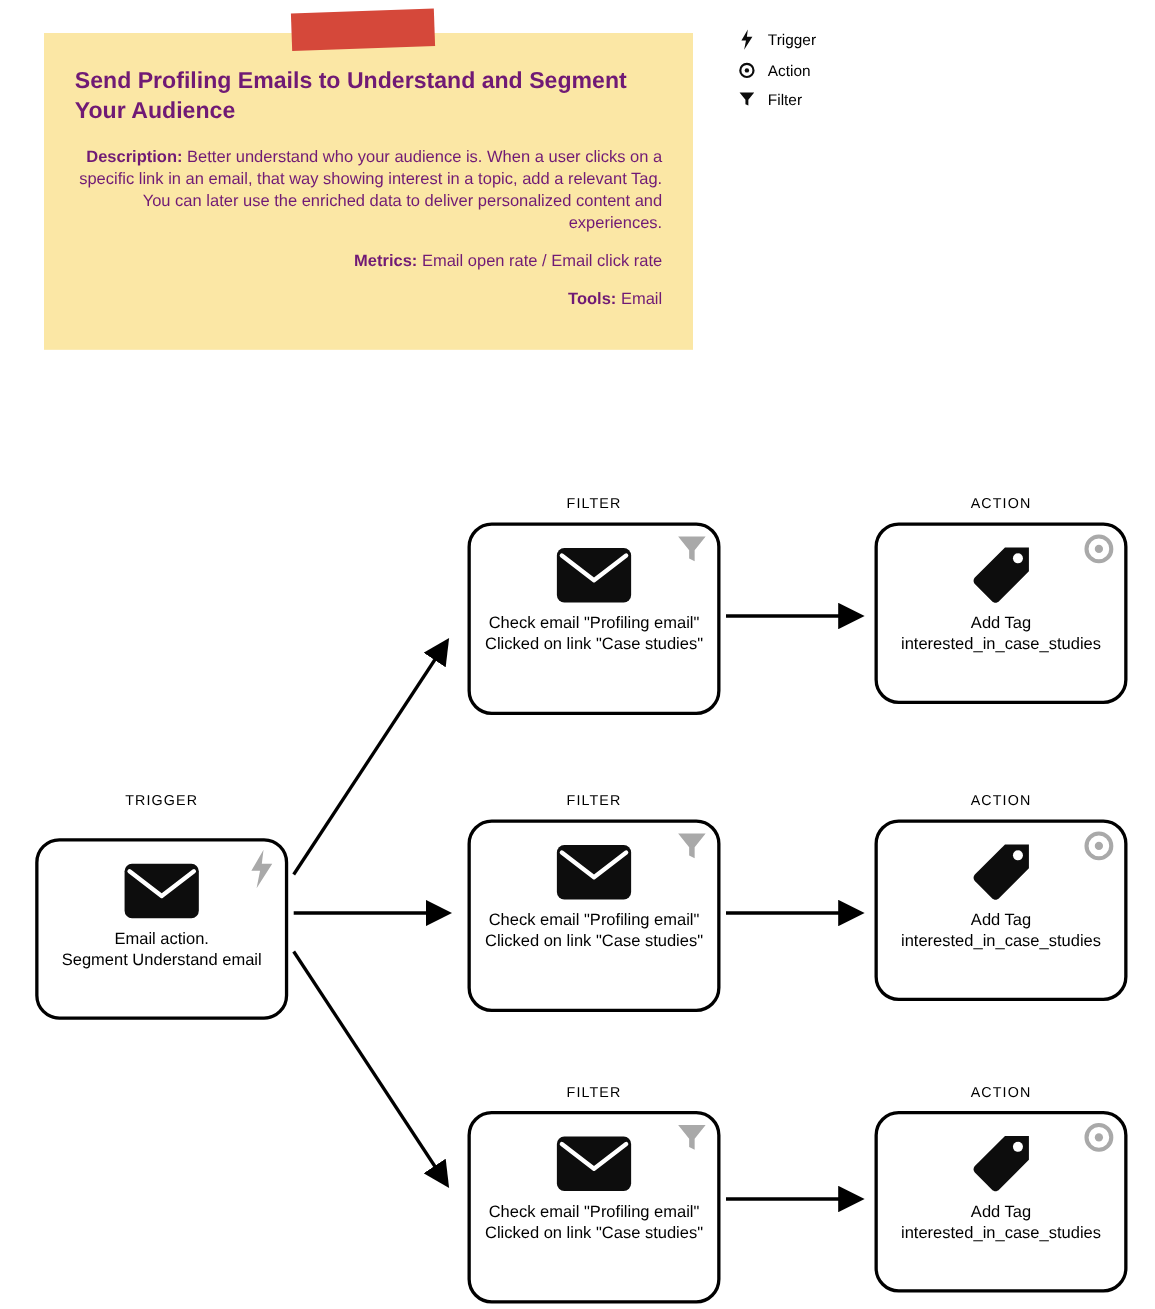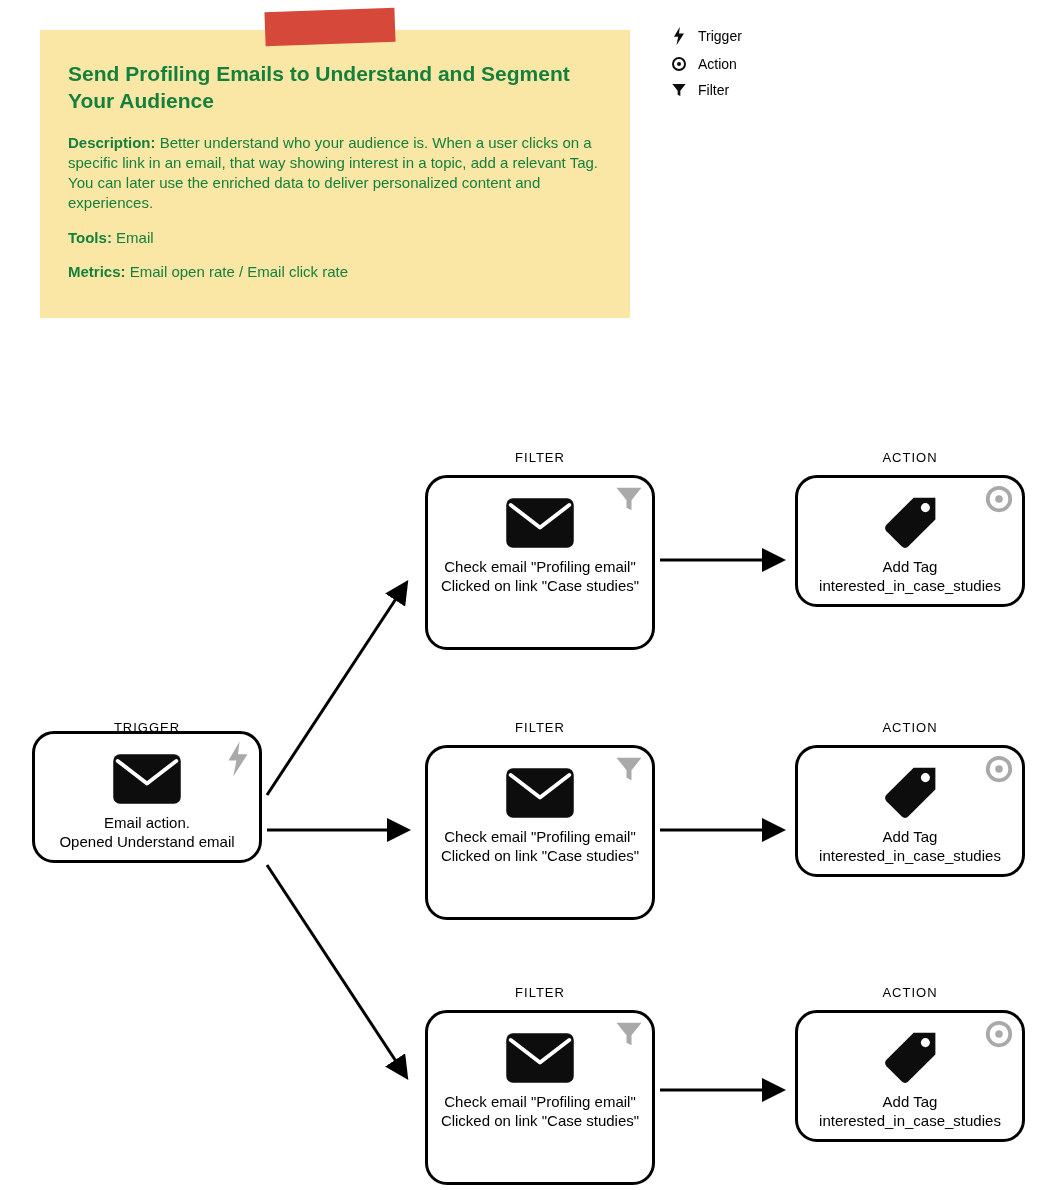--- a/index.html
+++ b/index.html
@@ -15,41 +15,42 @@
   }
 
   
   .note {
     position: absolute;
     left: 40px;
     top: 30px;
     width: 590px;
     padding: 30px 28px 22px 28px;
     background: #fbe7a5;
-    color: #15803d;
+    color: #701a75;
   }
   .tape {
     position: absolute;
     left: 225px;
     top: -20px;
     width: 130px;
     height: 34px;
     background: #d5483a;
     transform: rotate(-2deg);
   }
   .note h1 {
     font-size: 21px;
     font-weight: 700;
     margin: 0 0 18px 0;
     line-height: 1.3;
   }
   .note p {
     font-size: 15px;
     margin: 0 0 14px 0;
     line-height: 1.35;
+    text-align: right;
   }
   .note p .lbl { font-weight: 700; }
 
   
   .legend {
     position: absolute;
     left: 670px;
     top: 26px;
     font-size: 14px;
   }
@@ -74,21 +75,21 @@
     position: absolute;
     font-size: 13px;
     letter-spacing: 1px;
     text-align: center;
     width: 230px;
   }
 
   .card {
     position: absolute;
     width: 230px;
-    height: 132px;
+    height: 165px;
     border: 3px solid #000;
     border-radius: 22px;
     background: #fff;
     text-align: center;
     padding: 12px 8px 8px 8px;
     font-size: 15px;
     line-height: 1.25;
   }
   .card .corner {
     position: absolute;
@@ -143,26 +144,26 @@
 </svg>
 
 <div class="note">
   <div class="tape"></div>
   <h1>Send Profiling Emails to Understand and Segment Your Audience</h1>
   <p>
     <span class="lbl">Description:</span>
     <span>Better understand who your audience is. When a user clicks on a specific link in an email, that way showing interest in a topic, add a relevant Tag. You can later use the enriched data to deliver personalized content and experiences.</span>
   </p>
   <p>
+    <span class="lbl">Metrics:</span>
+    <span>Email open rate / Email click rate</span>
+  </p>
+  <p>
     <span class="lbl">Tools:</span>
     <span>Email</span>
-  </p>
-  <p>
-    <span class="lbl">Metrics:</span>
-    <span>Email open rate / Email click rate</span>
   </p>
 </div>
 
 <div class="legend">
   <div class="legend-row">
     <span class="ic">
         <svg width="14" height="20" style="color:#0d0d0d">
           <use href="#bolt"></use>
         </svg>
       </span>
@@ -193,32 +194,32 @@
     <line x1="267" y1="365" x2="405" y2="155" marker-end="url(#arrowhead)"></line>
     <line x1="267" y1="400" x2="405" y2="400" marker-end="url(#arrowhead)"></line>
     <line x1="267" y1="435" x2="405" y2="645" marker-end="url(#arrowhead)"></line>
 
     <line x1="660" y1="130" x2="780" y2="130" marker-end="url(#arrowhead)"></line>
     <line x1="660" y1="400" x2="780" y2="400" marker-end="url(#arrowhead)"></line>
     <line x1="660" y1="660" x2="780" y2="660" marker-end="url(#arrowhead)"></line>
   </svg>
 
   <div class="heading" style="left:32px; top:290px;">TRIGGER</div>
-  <div class="card" style="left:32px; top:301px;">
+  <div class="card" style="left:32px; top:332px;">
     <span class="corner"><svg width="26" height="38" style="color:#a9a9a9">
           <use href="#bolt"></use>
         </svg></span>
     <div class="bigicon">
         <svg width="72" height="54">
           <use href="#envelope"></use>
         </svg>
       </div>
     <div>Email action.</div>
     <div>
-      <span>Opened </span><b>Understand email</b>
+      <span>Segment </span><b>Understand email</b>
     </div>
   </div>
 
   <div class="heading" style="left:425px; top:20px;">FILTER</div>
   <div class="card" style="left:425px; top:45px; height:175px;">
     <span class="corner"><svg width="30" height="30" style="color:#a9a9a9">
           <use href="#funnel"></use>
         </svg></span>
     <div class="bigicon">
         <svg width="72" height="54">

